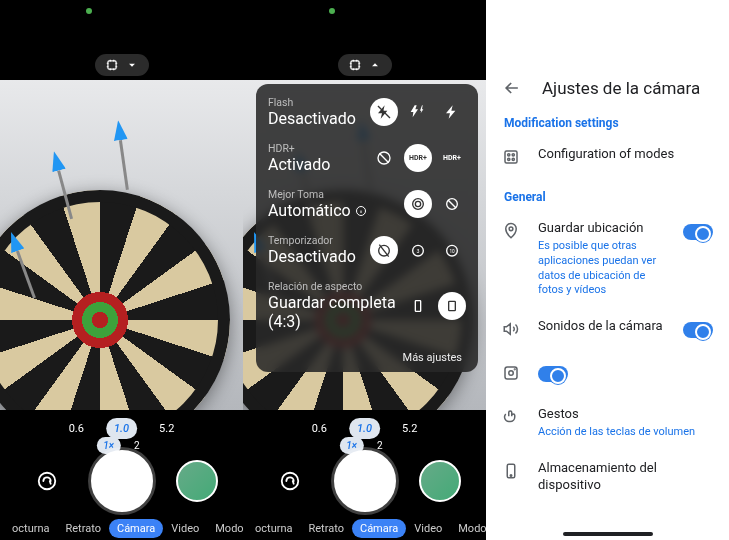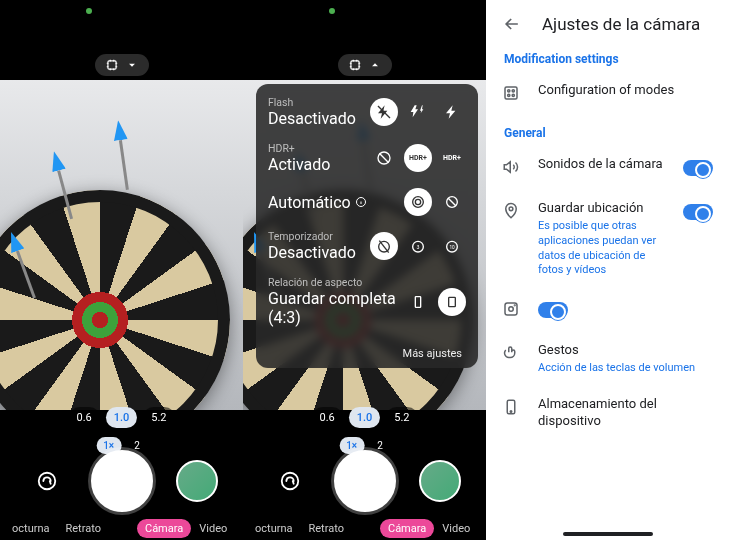--- a/index.html
+++ b/index.html
@@ -24,56 +24,56 @@
   }
   .dart { position: absolute; width: 6px; height: 70px; }
   .dart .fin { width: 14px; height: 20px; background: #2196f3; clip-path: polygon(50% 0,100% 100%,0 100%); margin-left:-4px; }
   .dart .shaft { width:3px; height:50px; background:#888; margin-left:1px;}
   .d1 { top: 40px; left: 120px; transform: rotate(-8deg);}
   .d2 { top: 70px; left: 60px; transform: rotate(-15deg);}
   .d3 { top: 150px; left: 20px; transform: rotate(-20deg);}
   .speaker { position:absolute; bottom:40px; left:-40px; width:100px; height:100px; background:#f3f3f3; border-radius:50%; box-shadow:0 2px 8px rgba(0,0,0,.2);}
 
   
-  .zoom-row { position: absolute; bottom: 112px; left: 50%; transform: translateX(-50%); display: flex; gap: 6px; }
+  .zoom-row { position: absolute; bottom: 101px; left: 50%; transform: translateX(-50%); display: flex; gap: 14px; }
   .zoom-chip { background: rgba(0,0,0,0.55); color: #fff; font-size: 11px; padding: 4px 8px; border-radius: 14px; }
-  .zoom-chip.active { background: #dfe6ef; color: #1a73e8; font-weight:500;}
+  .zoom-chip.active { background: #dfe6ef; color: #1a73e8; font-weight:500;font-style:italic;}
   .zoom-row2 { position:absolute; bottom:86px; left:50%; transform:translateX(-50%); display:flex; gap:6px;}
   .zoom-row2 .zoom-chip { padding:3px 7px; font-size:10px;}
   .zoom-row2 .zoom-chip.active { background:#dfe6ef; color:#1a73e8;}
 
   
   .controls { position: absolute; bottom: 28px; left: 0; width: 100%; display: flex; justify-content: space-around; align-items: center; padding: 0 14px; }
   .switch-btn { width: 42px; height: 42px; border-radius: 50%; display:flex; align-items:center; justify-content:center;}
   .switch-btn svg { width:22px; height:22px; color:#fff;}
   .shutter { width: 62px; height: 62px; border-radius: 50%; background: #fff; border: 3px solid #fff; box-shadow: 0 0 0 3px rgba(255,255,255,0.25);}
   .thumb { width: 42px; height: 42px; border-radius: 50%; background: linear-gradient(135deg,#6a8 0%, #4a7 100%); border:2px solid #fff;}
 
   
   .modes { position: absolute; bottom: 2px; left: 0; width: 100%; display: flex; justify-content: flex-start; padding: 0 4px; font-size: 11px; color: #ccc; }
   .modes span { padding: 3px 8px; border-radius: 12px; white-space:nowrap;}
-  .modes span.active { background: #ec4899; color: #fff; margin-left: 28px; }
+  .modes span.active { background: #3b82f6; color: #fff; }
 
   
   .qs-panel { position: absolute; top: 84px; right: 8px; width: 222px; background: rgba(40,40,40,0.88); border-radius: 12px; padding: 12px 12px 6px; color: #fff; backdrop-filter: blur(4px);}
   .qs-row { display: flex; margin-bottom: 14px; align-items: center; }
   .qs-labels { flex: 1; min-width: 0; }
   .qs-label { font-size: 10.5px; color: #bdbdbd; }
   .qs-value { font-size: 16px; color: #fff; display:flex; align-items:center; gap:4px;}
   .qs-opts { display: flex; gap: 6px; }
   .qs-opt { width: 28px; height: 28px; border-radius: 50%; display: flex; align-items: center; justify-content: center; background: transparent; }
   .qs-opt svg { width: 16px; height: 16px; color: #fff; }
   .qs-opt.sel { background: #fff; }
   .qs-opt.sel svg { color: #333; }
   .qs-opt.txt { font-size:7px; font-weight:700; color:#fff;}
   .qs-opt.sel.txt { color:#333;}
   .qs-more { text-align: right; font-size: 11px; color: #eee; padding: 6px 4px 2px;}
 
   
-  .settings-header { display: flex; align-items: center; gap: 20px; padding: 14px 16px 8px; }
+  .settings-header { display: flex; align-items: center; gap: 20px; padding: 30px 16px 8px; margin-top: 48px; }
   .settings-header svg { width: 20px; height: 20px; color: #5f6368;}
   .settings-title { font-size: 17px; color: #202124; }
   .section-label { font-size: 12px; color: #1a73e8; padding: 10px 18px 6px; font-weight: 700;}
   .setting-row { display: flex; align-items: flex-start; padding: 10px 16px; gap: 16px; }
   .setting-row .ico { width: 20px; flex-shrink: 0; margin-top: 2px; }
   .setting-row .ico svg { width: 18px; height: 18px; color: #5f6368; }
   .setting-text { flex: 1; min-width: 0; }
   .setting-main { font-size: 13px; color: #202124; line-height: 1.3; }
   .setting-sub { font-size: 11px; color: #1a73e8; line-height: 1.35; margin-top: 2px; }
   .toggle { width: 30px; height: 16px; background: #1a73e8; border-radius: 10px; position: relative; flex-shrink: 0; margin-top: 4px; opacity:.9;}
@@ -206,20 +206,21 @@
                 <circle cx="12" cy="12" r="9"></circle>
                 <line x1="5" y1="5" x2="19" y2="19"></line>
               </svg>
             </div>
           <div class="qs-opt sel txt">HDR+</div>
           <div class="qs-opt txt">HDR+</div>
         </div>
       </div>
       <div class="qs-row">
         <div class="qs-labels">
+          <div class="qs-label">Mejor Toma</div>
           <div class="qs-value">
               <span>Automático</span>
               <svg class="info-icon" viewBox="0 0 24 24" fill="none" stroke="currentColor" stroke-width="2">
                 <circle cx="12" cy="12" r="9"></circle>
                 <path d="M12 8v.01M12 11v5"></path>
               </svg>
             </div>
         </div>
         <div class="qs-opts">
           <div class="qs-opt sel">
@@ -331,37 +332,37 @@
           </svg></div>
       <div class="setting-text">
           <div class="setting-main">Configuration of modes</div>
         </div>
     </div>
 
     <div class="section-label">General</div>
 
     <div class="setting-row">
       <div class="ico"><svg viewBox="0 0 24 24" fill="none" stroke="currentColor" stroke-width="2">
-            <path d="M11 5L6 9H3v6h3l5 4V5zM15 9a4 4 0 010 6M18 6a8 8 0 010 12"></path>
-          </svg></div>
-      <div class="setting-text">
-          <div class="setting-main">Sonidos de la cámara</div>
-        </div>
-      <div class="toggle"></div>
-    </div>
-
-    <div class="setting-row">
-      <div class="ico"><svg viewBox="0 0 24 24" fill="none" stroke="currentColor" stroke-width="2">
             <path d="M12 21s-7-6-7-12a7 7 0 0114 0c0 6-7 12-7 12z"></path>
             <circle cx="12" cy="9" r="2.5"></circle>
           </svg></div>
       <div class="setting-text">
         <div class="setting-main">Guardar ubicación</div>
         <div class="setting-sub">Es posible que otras aplicaciones puedan ver datos de ubicación de fotos y vídeos</div>
       </div>
+      <div class="toggle"></div>
+    </div>
+
+    <div class="setting-row">
+      <div class="ico"><svg viewBox="0 0 24 24" fill="none" stroke="currentColor" stroke-width="2">
+            <path d="M11 5L6 9H3v6h3l5 4V5zM15 9a4 4 0 010 6M18 6a8 8 0 010 12"></path>
+          </svg></div>
+      <div class="setting-text">
+          <div class="setting-main">Sonidos de la cámara</div>
+        </div>
       <div class="toggle"></div>
     </div>
 
     <div class="setting-row">
       <div class="ico"><svg viewBox="0 0 24 24" fill="none" stroke="currentColor" stroke-width="2">
             <rect x="4" y="4" width="16" height="16" rx="3"></rect>
             <circle cx="12" cy="12" r="3"></circle>
             <circle cx="17" cy="7" r="0.5" fill="currentColor"></circle>
           </svg></div>
       <div class="toggle"></div>

